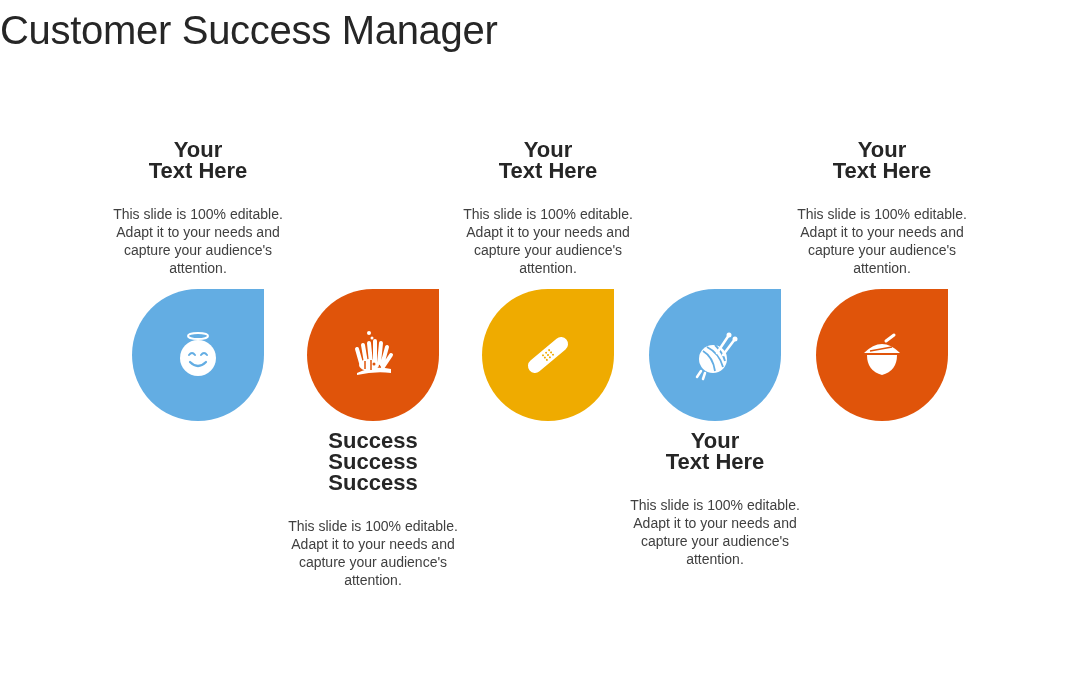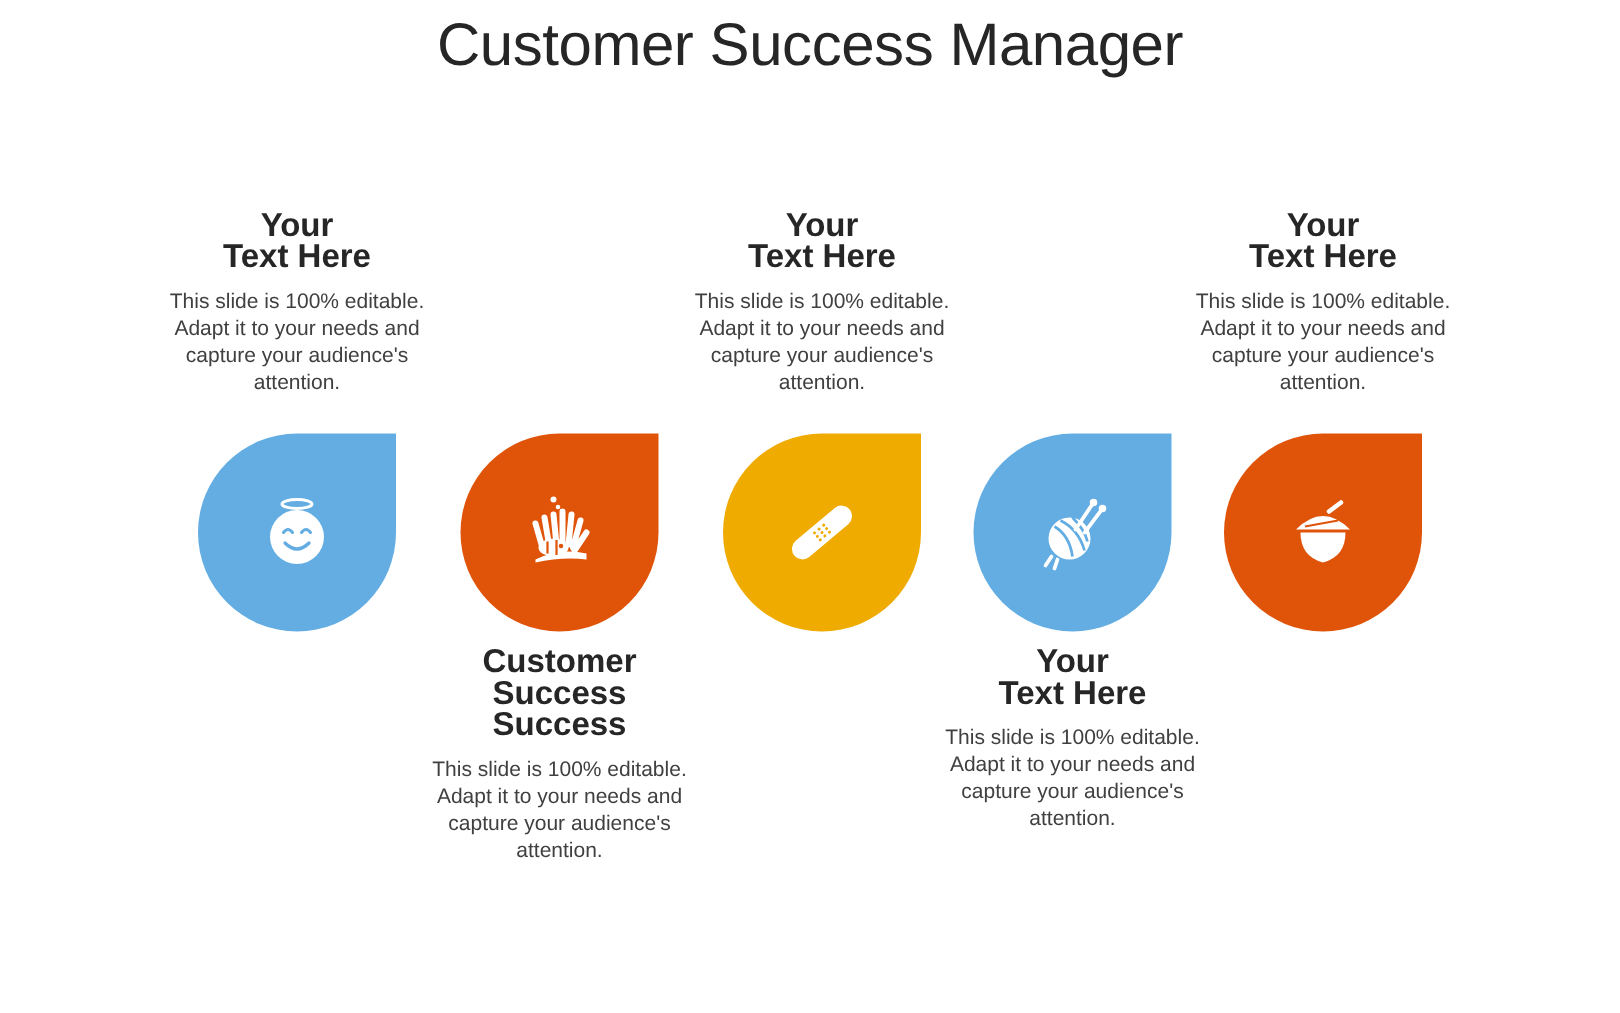--- a/index.html
+++ b/index.html
@@ -1,25 +1,25 @@
 <!DOCTYPE html>
 <html><head>
 <meta charset="utf-8">
 <style>
   html, body { margin:0; padding:0; }
   body { width:1080px; height:675px; background:#ffffff; position:relative; overflow:hidden;
          font-family:"Liberation Sans", sans-serif; color:#222; }
-  .title { position:absolute; left:0; width:1080px; top:8px; text-align:center;
+  .title { position:absolute; left:0; width:1080px; top:8px; 
            font-size:40px; color:#262626; letter-spacing:-0.3px; }
   .drop { position:absolute; width:132px; height:132px; top:289px;
           border-radius:66px 0 66px 66px; display:flex; align-items:center; justify-content:center; }
   .drop svg { width:56px; height:56px; }
   .text-block { position:absolute; width:180px; text-align:center; }
   .heading { font-weight:bold; font-size:22px; line-height:21px; color:#262626; }
-  .body { font-size:14px; line-height:18px; color:#404040; margin-top:10px; }
+  .body { font-size:14px; line-height:18px; color:#404040; margin-top:24px; }
 </style>
 </head>
 <body>
 
 <div class="title">Customer Success Manager</div>
 
 <div class="text-block" style="left:108px; top:139px;">
   <div class="heading">
     <div>Your</div>
     <div>Text Here</div>
@@ -41,21 +41,21 @@
       <circle cx="27" cy="11" r="1.5" fill="#fff"></circle>
     <path d="M12 22 l4 14 M18 18 l3 18 M24 16 l2 20 M30 14 l0 22 M36 16 l-2 20 M42 20 l-5 18 M46 28 l-8 12" stroke="#fff" stroke-width="4" stroke-linecap="round"></path>
     <path d="M12 46 q16 -8 34 -4 l0 4 q-16 -2 -34 2 z" fill="#fff"></path>
     <ellipse cx="24" cy="38" rx="10" ry="6" fill="#fff"></ellipse>
     <path d="M20 34 l0 8 M26 33 l0 10" stroke="#e0540a" stroke-width="1.5"></path>
     <circle cx="29" cy="37" r="1.5" fill="#e0540a"></circle>
   </svg>
 </div>
 <div class="text-block" style="left:283px; top:430px;">
   <div class="heading">
-    <div>Customer</div>
+    <div>Success</div>
     <div>Success Success</div>
   </div>
   <div class="body">This slide is 100% editable. Adapt it to your needs and capture your audience's attention.</div>
 </div>
 
 <div class="text-block" style="left:458px; top:139px;">
   <div class="heading">
     <div>Your</div>
     <div>Text Here</div>
   </div>

